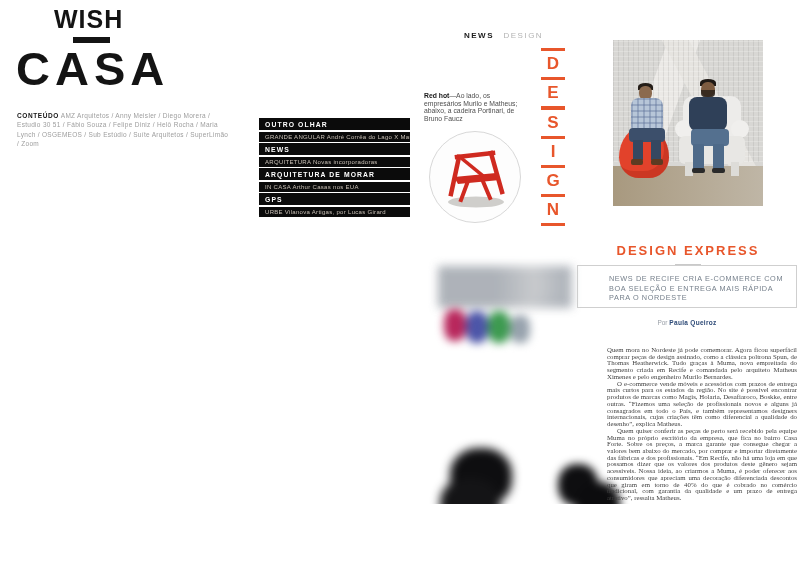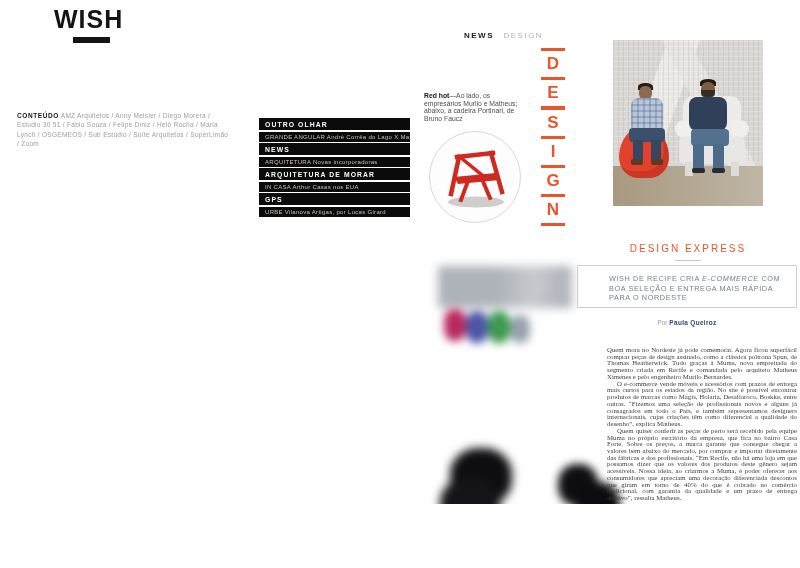--- a/index.html
+++ b/index.html
@@ -98,21 +98,21 @@
   .rm-head { left:88px; top:42px; width:14px; height:15px; background:#7d5c41; border-radius:45%; }
   .rm-beard { left:88px; top:50px; width:14px; height:8px; background:#2b221b; border-radius:0 0 50% 50%; opacity:.85; }
   .rm-shirt { left:76px; top:57px; width:38px; height:34px; background:#2f4058; border-radius:8px; }
   .rm-jeans { left:78px; top:89px; width:38px; height:17px; background:#54708f; border-radius:4px; }
   .rm-leg1 { left:80px; top:104px; width:11px; height:25px; background:#4e6a89; }
   .rm-leg2 { left:100px; top:104px; width:11px; height:25px; background:#4e6a89; }
   .rm-sandal1 { left:79px; top:128px; width:13px; height:5px; background:#2a2a2a; border-radius:2px; }
   .rm-sandal2 { left:99px; top:128px; width:13px; height:5px; background:#2a2a2a; border-radius:2px; }
 
   .design-express { left:613px; top:243px; width:150px; text-align:center; }
-  .de-label { font-size:10px; font-weight:normal; color:#e8562b; letter-spacing:2px; }
+  .de-label { font-size:13px; font-weight:bold; color:#e8562b; letter-spacing:2px; }
   .de-underline { width:26px; height:1px; background:#c9c9c9; margin:6px auto 0; }
 
   .blur-strip { left:438px; top:266px; width:134px; height:42px; filter:blur(5px); opacity:.8;
     background:radial-gradient(circle at 20% 50%,#9aa0a8 0 30%,transparent 62%),
       radial-gradient(circle at 55% 45%,#b9bcc0 0 35%,transparent 65%),
       radial-gradient(circle at 85% 55%,#9fa5ad 0 30%,transparent 62%); }
   .blur-products { left:438px; top:299px; width:100px; height:50px; filter:blur(4px); }
   .bp { position:absolute; border-radius:40%; }
   .bp1 { left:6px; top:10px; width:22px; height:32px; background:#b8275c; }
   .bp2 { left:28px; top:12px; width:22px; height:32px; background:#4c55a8; }
@@ -121,21 +121,21 @@
   .blur-dark-left { left:438px; top:444px; width:108px; height:90px; filter:blur(5px); }
   .blur-dark-right { left:552px; top:458px; width:76px; height:78px; filter:blur(4px); }
   .bd { position:absolute; background:#0e0e10; border-radius:45%; }
   .bd1 { left:12px; top:4px; width:62px; height:58px; }
   .bd2 { left:2px; top:34px; width:60px; height:54px; background:#141416; }
   .bd3 { left:6px; top:6px; width:40px; height:42px; }
   .bd4 { left:24px; top:24px; width:44px; height:48px; background:#0c0c0e; }
 
   .headline-box { left:577px; top:265px; width:220px; height:43px; border:1px solid #cfcfcf;
     padding:8px 8px 0 31px; font-size:7.3px; letter-spacing:.6px; line-height:9.6px; color:#76808c; }
-  .headline-italic { font-style:italic; }
+  .headline-italic { }
 
   .byline { left:577px; top:319px; width:220px; text-align:center; font-size:6.5px; }
   .byline-prefix { color:#9aa0a8; }
   .byline-author { font-weight:bold; color:#2d4a77; letter-spacing:.3px; }
 
   .article-body { left:607px; top:347px; width:190px; font-family:"Liberation Serif", serif;
     font-size:6.8px; line-height:6.73px; color:#3f3f3f; text-align:justify; }
   .article-body p { margin:0; }
   .article-body p + p { text-indent:10px; }
 
@@ -144,20 +144,21 @@
 
   .page-number { left:766px; top:527px; font-size:6.5px; color:#9a9a9a; }
 </style>
 </head>
 <body>
 
 <div class="canvas">
 
   <div class="abs logo-wish">WISH</div>
   <div class="abs logo-dash"></div>
+  <div class="abs logo-casa">CASA</div>
 
   <div class="abs contents-block"><span class="contents-label">CONTEÚDO</span><span> AMZ Arquitetos / Anny Meisler / Diego Morera / Estudio 30 51 / Fábio Souza / Felipe Diniz / Helô Rocha / Maria Lynch / OSGEMEOS / Sub Estúdio / Suíte Arquitetos / SuperLimão / Zoom</span></div>
 
 
   <div class="abs toc-menu">
     <div class="toc-row toc-bold">OUTRO OLHAR</div>
     <div class="toc-row toc-normal">GRANDE ANGULAR  André Corrêa do Lago X Marcio Kogan</div>
     <div class="toc-row toc-bold">NEWS</div>
     <div class="toc-row toc-normal">ARQUITETURA  Novas incorporadoras</div>
     <div class="toc-row toc-bold">ARQUITETURA DE MORAR</div>
@@ -253,21 +254,21 @@
   </div>
   <div class="abs blur-dark-left">
     <div class="bd bd1"></div>
     <div class="bd bd2"></div>
   </div>
   <div class="abs blur-dark-right">
     <div class="bd bd3"></div>
     <div class="bd bd4"></div>
   </div>
 
-  <div class="abs headline-box"><span>WISH DE RECIFE CRIA </span><span class="headline-italic">E-COMMERCE</span><span> COM BOA SELEÇÃO E ENTREGA MAIS RÁPIDA PARA O NORDESTE</span></div>
+  <div class="abs headline-box"><span>NEWS DE RECIFE CRIA </span><span class="headline-italic">E-COMMERCE</span><span> COM BOA SELEÇÃO E ENTREGA MAIS RÁPIDA PARA O NORDESTE</span></div>
 
   <div class="abs byline"><span class="byline-prefix">Por </span><span class="byline-author">Paula Queiroz</span></div>
 
   <div class="abs article-body">
     <p>Quem mora no Nordeste já pode comemorar. Agora ficou superfácil comprar peças de design assinado, como a clássica poltrona Spun, de Thomas Heatherwick. Tudo graças à Muma, nova empreitada do segmento criada em Recife e comandada pelo arquiteto Matheus Ximenes e pelo engenheiro Murilo Bernardes.</p>
     <p>O e-commerce vende móveis e acessórios com prazos de entrega mais curtos para os estados da região. No site é possível encontrar produtos de marcas como Magis, Holaria, Desafiaroco, Boskke, entre outras. “Fizemos uma seleção de profissionais novos e alguns já consagrados em todo o País, e também representamos designers internacionais, cujas criações têm como diferencial a qualidade do desenho”, explica Matheus.</p>
     <p>Quem quiser conferir as peças de perto será recebido pela equipe Muma no próprio escritório da empresa, que fica no bairro Casa Forte. Sobre os preços, a marca garante que consegue chegar a valores bem abaixo do mercado, por comprar e importar diretamente das fábricas e dos profissionais. “Em Recife, não há uma loja em que possamos dizer que os valores dos produtos deste gênero sejam acessíveis. Nossa ideia, ao criarmos a Muma, é poder oferecer aos consumidores que apreciam uma decoração diferenciada descontos que giram em torno de 40% do que é cobrado no comércio tradicional, com garantia da qualidade e um prazo de entrega atrativo”, ressalta Matheus.</p>
   </div>
 
   <div class="abs address-block">

